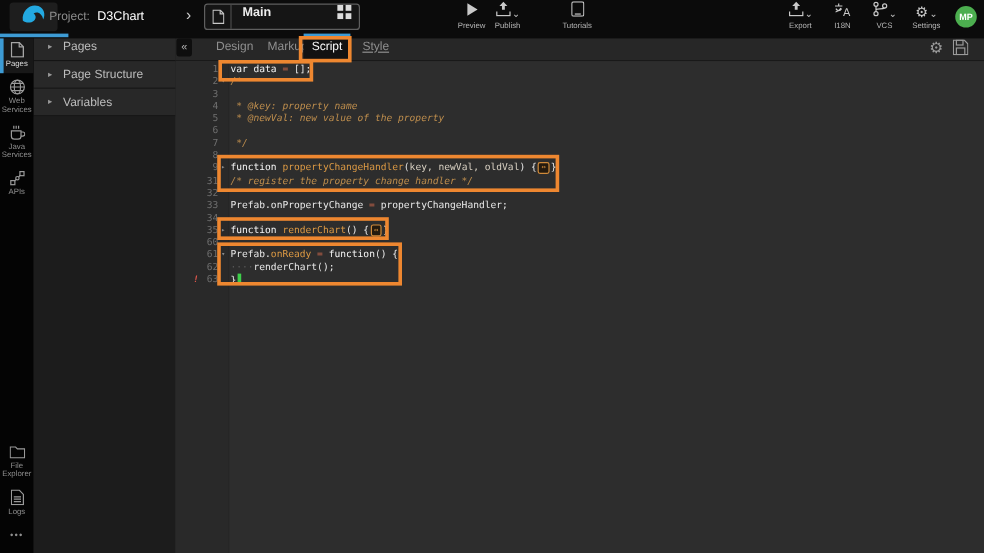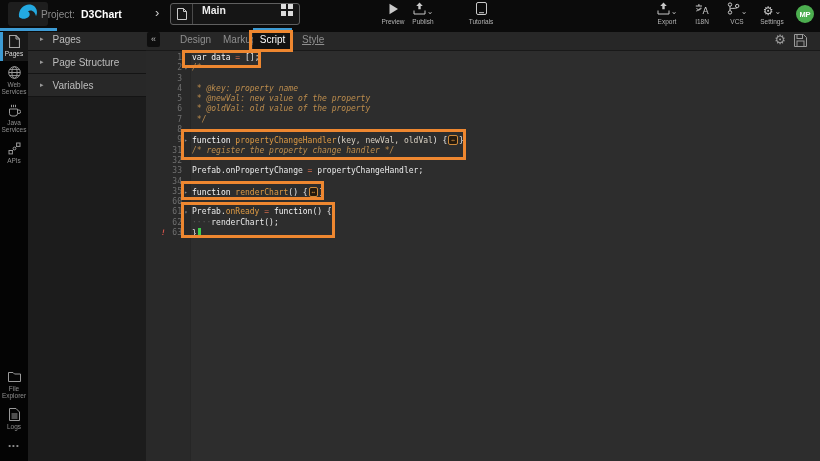--- a/index.html
+++ b/index.html
@@ -2,21 +2,21 @@
 <html style="--accent_blue: #3d9bd4; --annotation_orange: #ee8730; --avatar_green: #4cae4f; --cursor_green: #3ecf4a; --comment: #bd8d4d; --function_name: #dd9a44; --operator: #cf6a4c;"><head>
 <meta charset="utf-8">
 <style>
   *{margin:0;padding:0;box-sizing:border-box}
   body{background:#555;font-family:"Liberation Sans",sans-serif}
   #app{position:relative;width:820px;height:461px;background:#2d2d2d;overflow:hidden;font-family:"Liberation Sans",sans-serif}
   
   .topbar{position:absolute;left:0;top:0;width:820px;height:32px;background:#0b0b0b;z-index:5}
   .logo-box{position:absolute;left:8px;top:2px;width:40px;height:24px;background:#1e1e1e;border-radius:3px;display:flex;align-items:center;justify-content:center;cursor:pointer}
   .proj-label{position:absolute;left:41px;top:9px;font-size:10px;color:#8d8d8d;white-space:nowrap}
-  .proj-name{position:absolute;left:81px;top:8px;font-size:10.5px;font-weight:bold;color:#fff;white-space:nowrap}
+  .proj-name{position:absolute;left:81px;top:8px;font-size:10.5px;font-weight:normal;color:#fff;white-space:nowrap}
   .tb-chev{position:absolute;left:155px;top:5px;font-size:13px;color:#cfcfcf}
   .main-tab{position:absolute;left:170px;top:3px;width:130px;height:22px;border:1px solid #5f5f5f;border-radius:3px;background:#151515;display:flex;cursor:pointer}
   .mt-icon{width:22px;height:100%;border-right:1px solid #4a4a4a;display:flex;align-items:center;justify-content:center}
   .mt-label{flex:1;font-size:10.5px;font-weight:bold;color:#ededed;padding-left:9px}
   .mt-grid{width:24px;display:flex;justify-content:center}
   .tb-center{position:absolute;left:378px;top:3px;display:flex}
   .tb-right{position:absolute;right:33px;top:3px;display:flex;gap:5px}
   .tb-item{display:flex;flex-direction:column;align-items:center;min-width:30px;cursor:pointer}
   .tb-icrow{display:flex;align-items:center;gap:1px;height:13px}
   .tb-lb{font-size:6.5px;color:#b5b5b5;margin-top:2px;white-space:nowrap}
@@ -290,21 +290,20 @@
             <span class="cl"><span class="tk-c"> * @key: property name</span></span>
           </div>
           <div class="ln">
             <span class="gut">5</span>
             <span class="fm"></span>
             <span class="cl"><span class="tk-c"> * @newVal: new value of the property</span></span>
           </div>
           <div class="ln">
             <span class="gut">6</span>
             <span class="fm"></span>
-            <span class="cl"><span class="tk-c"> * @oldVal: old value of the property</span></span>
           </div>
           <div class="ln">
             <span class="gut">7</span>
             <span class="fm"></span>
             <span class="cl"><span class="tk-c"> */</span></span>
           </div>
           <div class="ln">
             <span class="gut">8</span>
             <span class="fm"></span>
             <span class="cl"></span>

